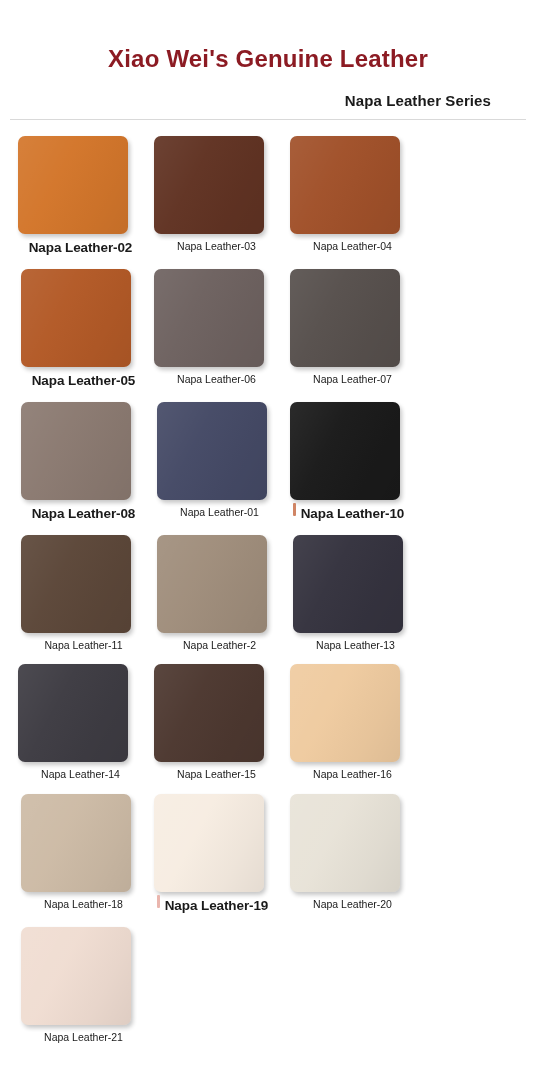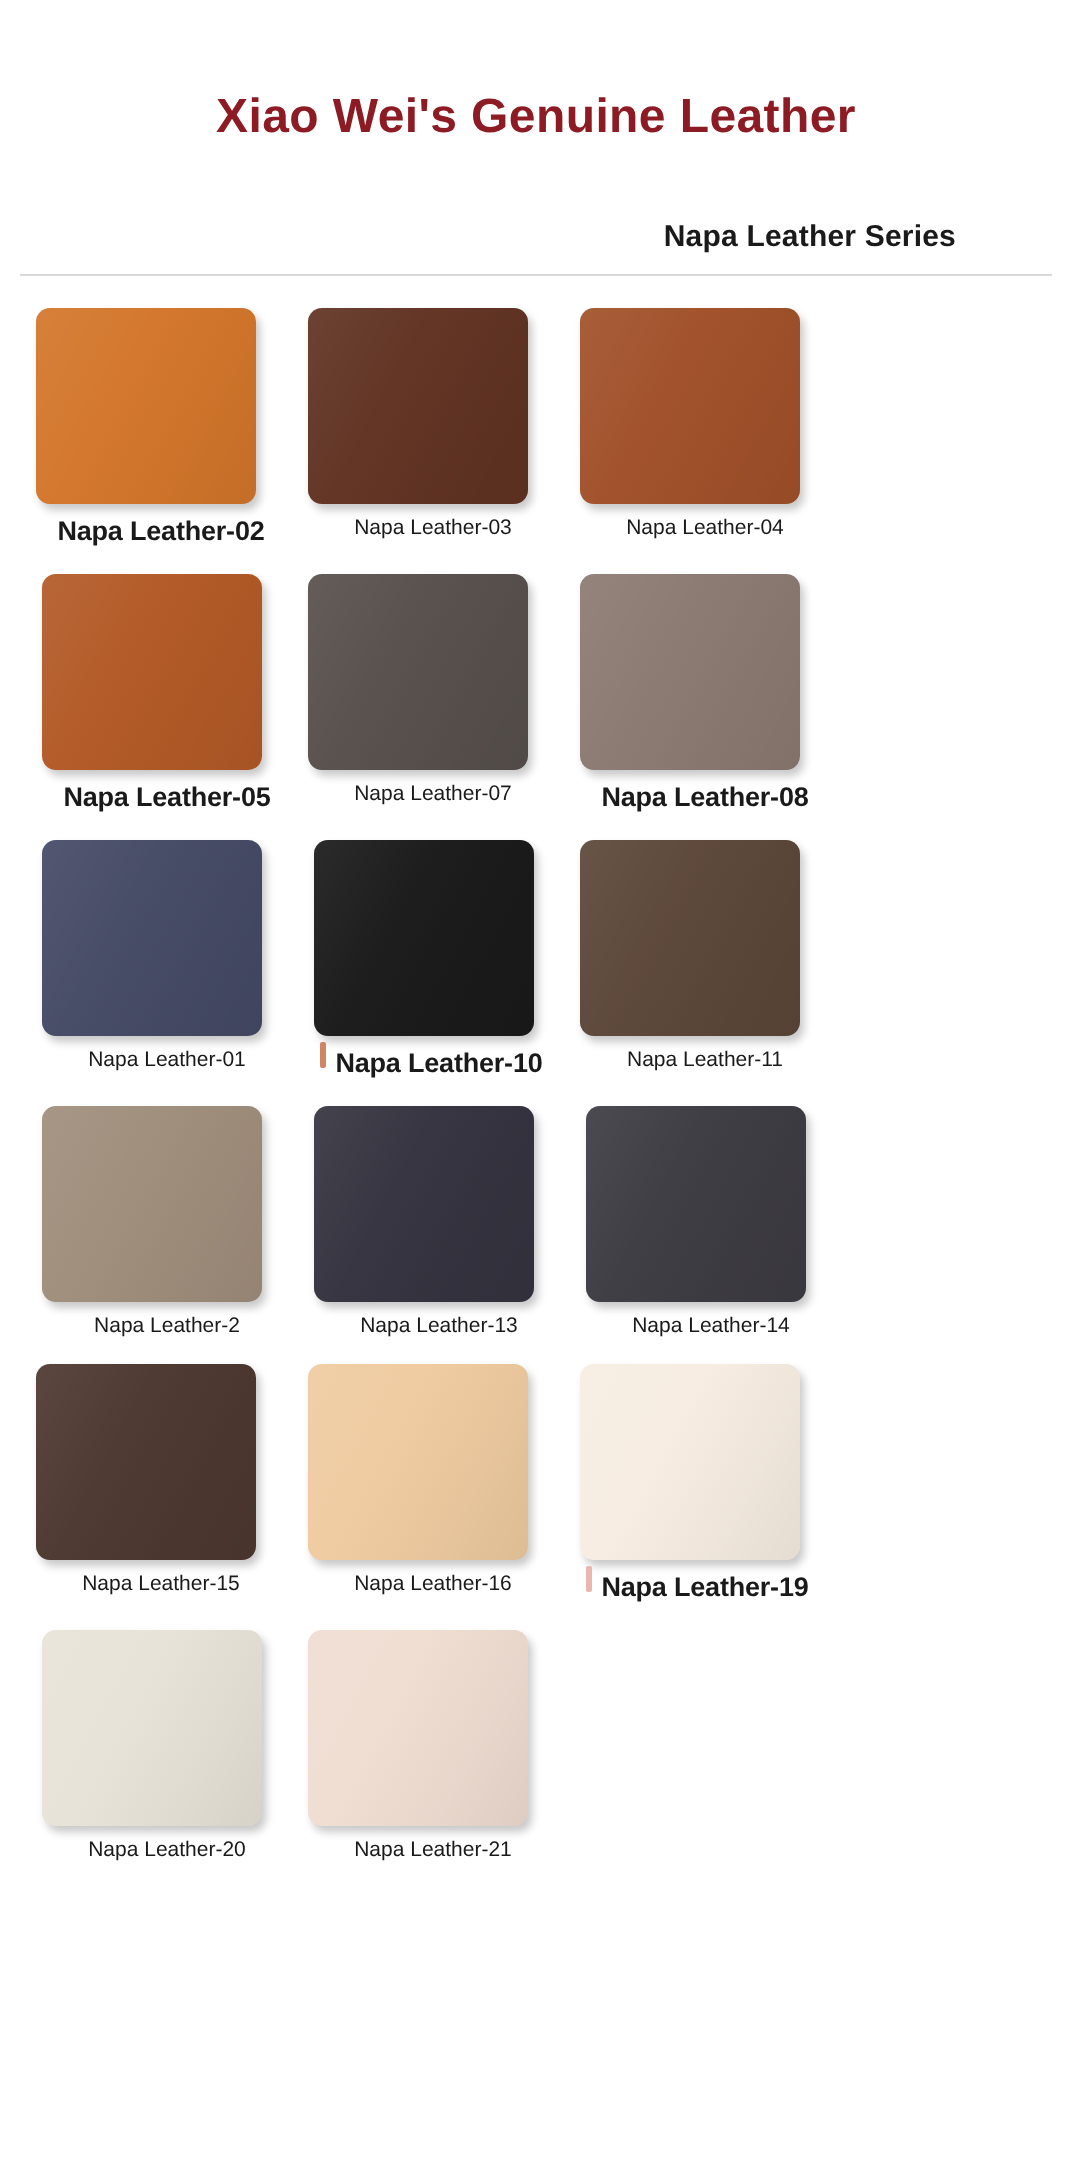--- a/index.html
+++ b/index.html
@@ -32,22 +32,22 @@
   }
   .brand-title {
     font-size: 24px;
     font-weight: bold;
     color: #8C1B23;
     letter-spacing: 0.2px;
     line-height: 1.1;
     margin: 0;
   }
   .series-bar {
-    margin-top: 38px;
-    padding-right: 58px;
+    margin-top: 20px;
+    padding-right: 45px;
     text-align: right;
   }
   .series-title {
     font-size: 15px;
     font-weight: bold;
     color: #1a1a1a;
     letter-spacing: 0.1px;
   }
   .rule {
     margin: 9px 10px 0 10px;
@@ -145,20 +145,24 @@
       </div>
       <div class="cell">
         <div class="chip" style="background: rgb(161, 81, 42);"></div>
         <div class="caption">Napa Leather-04</div>
       </div>
       <div class="cell emph">
         <div class="chip" style="background: rgb(179, 90, 39);"></div>
         <div class="caption">Napa Leather-05</div>
       </div>
       <div class="cell">
+        <div class="chip" style="background: rgb(110, 98, 96);"></div>
+        <div class="caption">Napa Leather-06</div>
+      </div>
+      <div class="cell">
         <div class="chip" style="background: rgb(87, 80, 77);"></div>
         <div class="caption">Napa Leather-07</div>
       </div>
       <div class="cell emph">
         <div class="chip" style="background: rgb(139, 122, 113);"></div>
         <div class="caption">Napa Leather-08</div>
       </div>
       <div class="cell">
         <div class="chip" style="background: rgb(69, 74, 102);"></div>
         <div class="caption">Napa Leather-01</div>
@@ -184,20 +188,24 @@
         <div class="caption">Napa Leather-14</div>
       </div>
       <div class="cell">
         <div class="chip" style="background: rgb(77, 56, 48);"></div>
         <div class="caption">Napa Leather-15</div>
       </div>
       <div class="cell">
         <div class="chip" style="background: rgb(239, 203, 160);"></div>
         <div class="caption">Napa Leather-16</div>
       </div>
+      <div class="cell">
+        <div class="chip" style="background: rgb(205, 187, 166);"></div>
+        <div class="caption">Napa Leather-18</div>
+      </div>
       <div class="cell emph">
         <div class="chip" style="background: rgb(247, 237, 226);"></div>
         <div class="caption"><span class="tick" style="background: rgb(230, 169, 160);"></span>Napa Leather-19</div>
       </div>
       <div class="cell">
         <div class="chip" style="background: rgb(232, 227, 216);"></div>
         <div class="caption">Napa Leather-20</div>
       </div>
       <div class="cell">
         <div class="chip" style="background: rgb(240, 221, 210);"></div>

